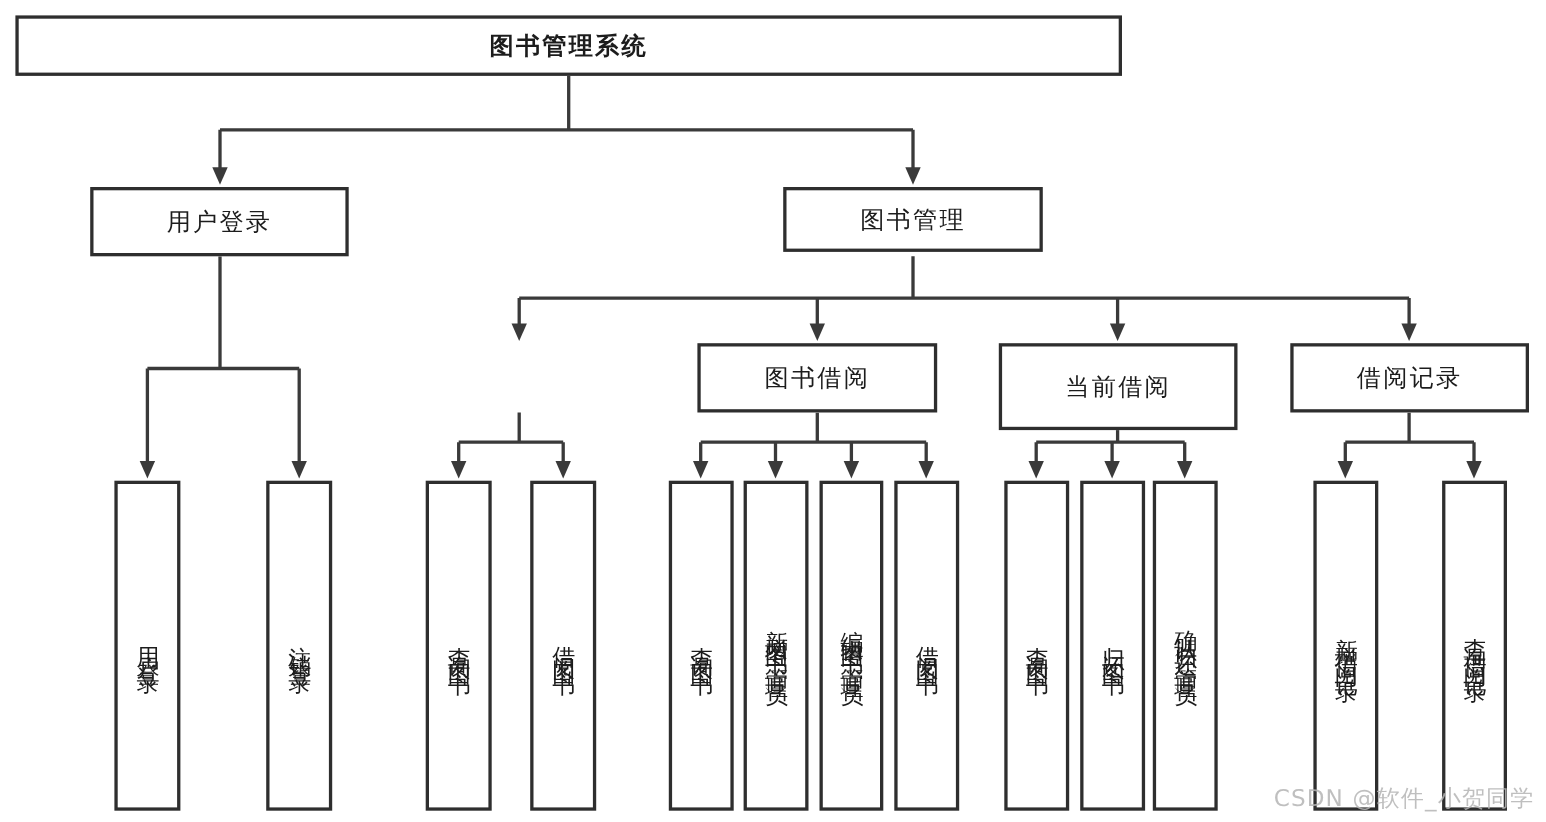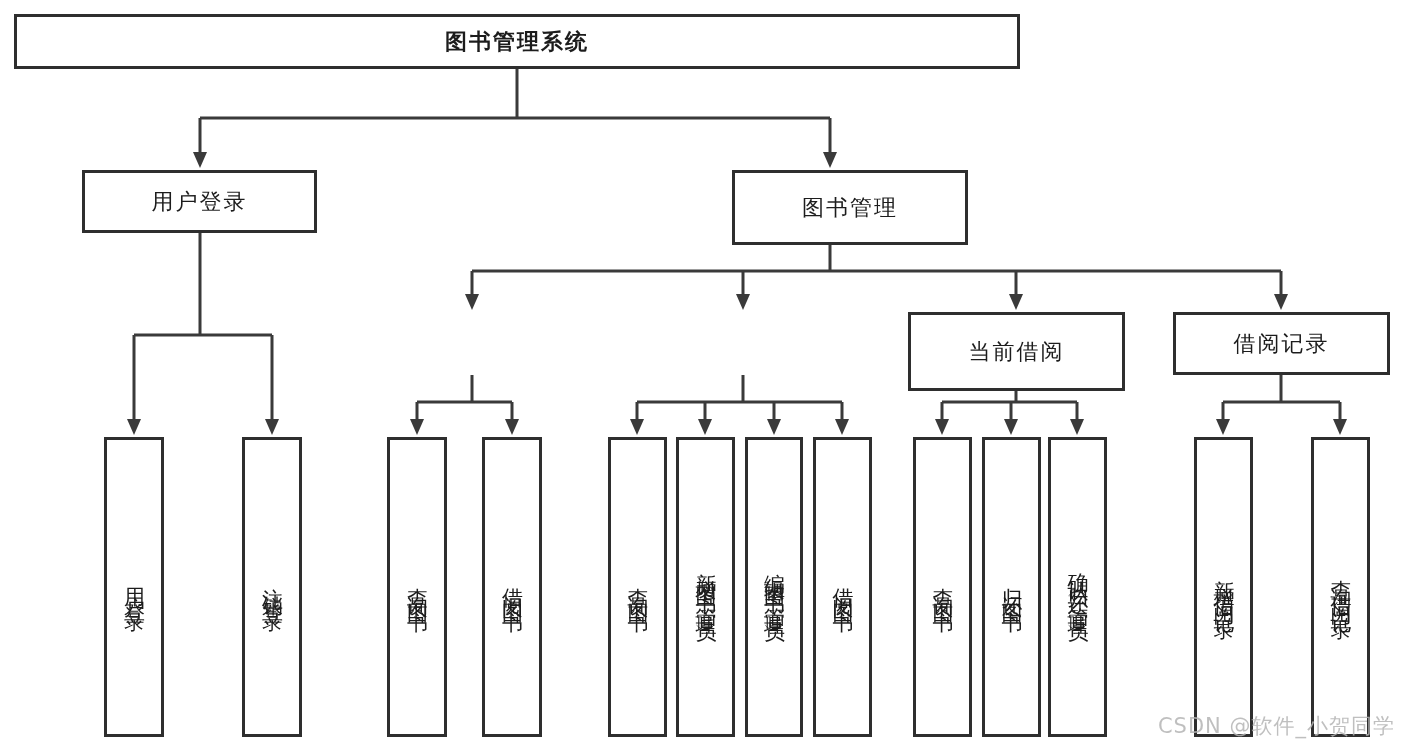--- a/index.html
+++ b/index.html
@@ -80,24 +80,27 @@
     <polygon class="arrowhead" points="1333,419 1347,419 1340,435"></polygon>
   </svg>
 
   <div class="node hnode" style="left:14px;top:14px;width:1006px;height:55px;font-weight:bold;">
     <span>图书管理系统</span>
   </div>
 
   <div class="node hnode" style="left:82px;top:170px;width:235px;height:63px;">
     <span>用户登录</span>
   </div>
-  <div class="node hnode" style="left:712px;top:170px;width:236px;height:75px;margin-left:20px;">
+  <div class="node hnode" style="left:712px;top:170px;width:236px;height:59px;">
     <span>图书管理</span>
   </div>
 
+  <div class="node hnode" style="left:634px;top:312px;width:218px;height:63px;">
+    <span>图书借阅</span>
+  </div>
   <div class="node hnode" style="left:908px;top:312px;width:217px;height:79px;">
     <span>当前借阅</span>
   </div>
   <div class="node hnode" style="left:1173px;top:312px;width:217px;height:63px;">
     <span>借阅记录</span>
   </div>
 
   <div class="node vnode" style="left:104px;width:60px;">
     <span>用户登录</span>
   </div>

